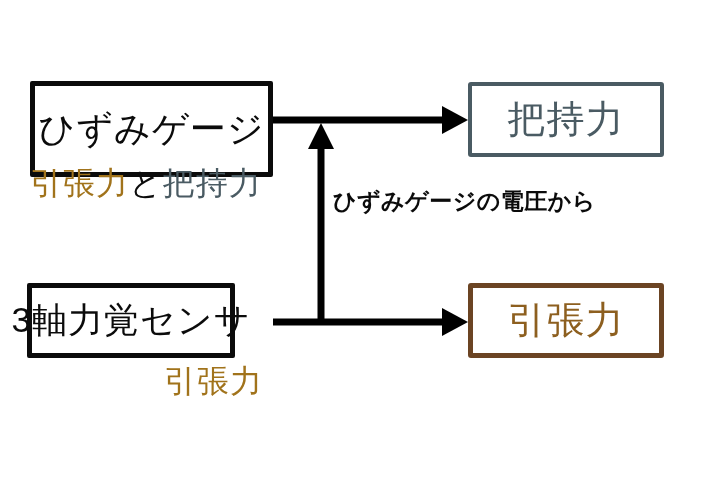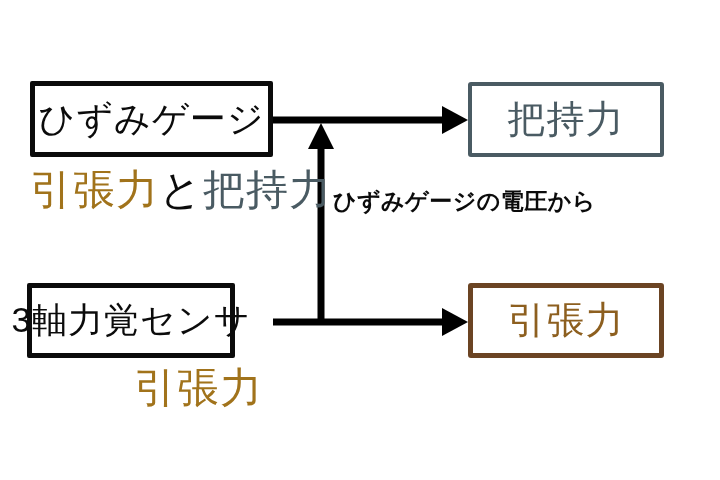--- a/index.html
+++ b/index.html
@@ -22,27 +22,27 @@
     position:absolute;
     background:#ffffff;
     display:flex;align-items:center;justify-content:center;
     box-sizing:border-box;
     letter-spacing:1px;
     white-space:nowrap;
   }
   .node-black{border:5px solid var(--ink);color:var(--ink);}
   .node-slate{border:4px solid var(--slate);color:var(--slate);}
   .node-brown{border:5px solid var(--brown-border);color:var(--brown-text);}
-  #box-strain{left:30px;top:81px;width:243px;height:76px;font-size:36px;border-radius:2px;}
+  #box-strain{left:30px;top:81px;width:243px;height:96px;font-size:36px;border-radius:2px;}
   #box-grip{left:468px;top:82px;width:196px;height:75px;font-size:38px;border-radius:3px;}
   #box-sensor{left:27px;top:283px;width:208px;height:75px;font-size:35px;border-radius:2px;}
   #box-tensile{left:468px;top:283px;width:196px;height:75px;font-size:38px;border-radius:3px;}
   .caption{
     position:absolute;
-    font-size:42px;
+    font-size:32px;
     white-space:nowrap;
     letter-spacing:1px;
   }
   #caption-strain{left:30px;top:162px;}
   #caption-sensor{left:27px;top:360px;width:236px;text-align:right;color:var(--ochre);}
   .c-ochre{color:var(--ochre);}
   .c-black{color:var(--ink);}
   .c-slate{color:var(--slate);}
   #annotation{
     position:absolute;

